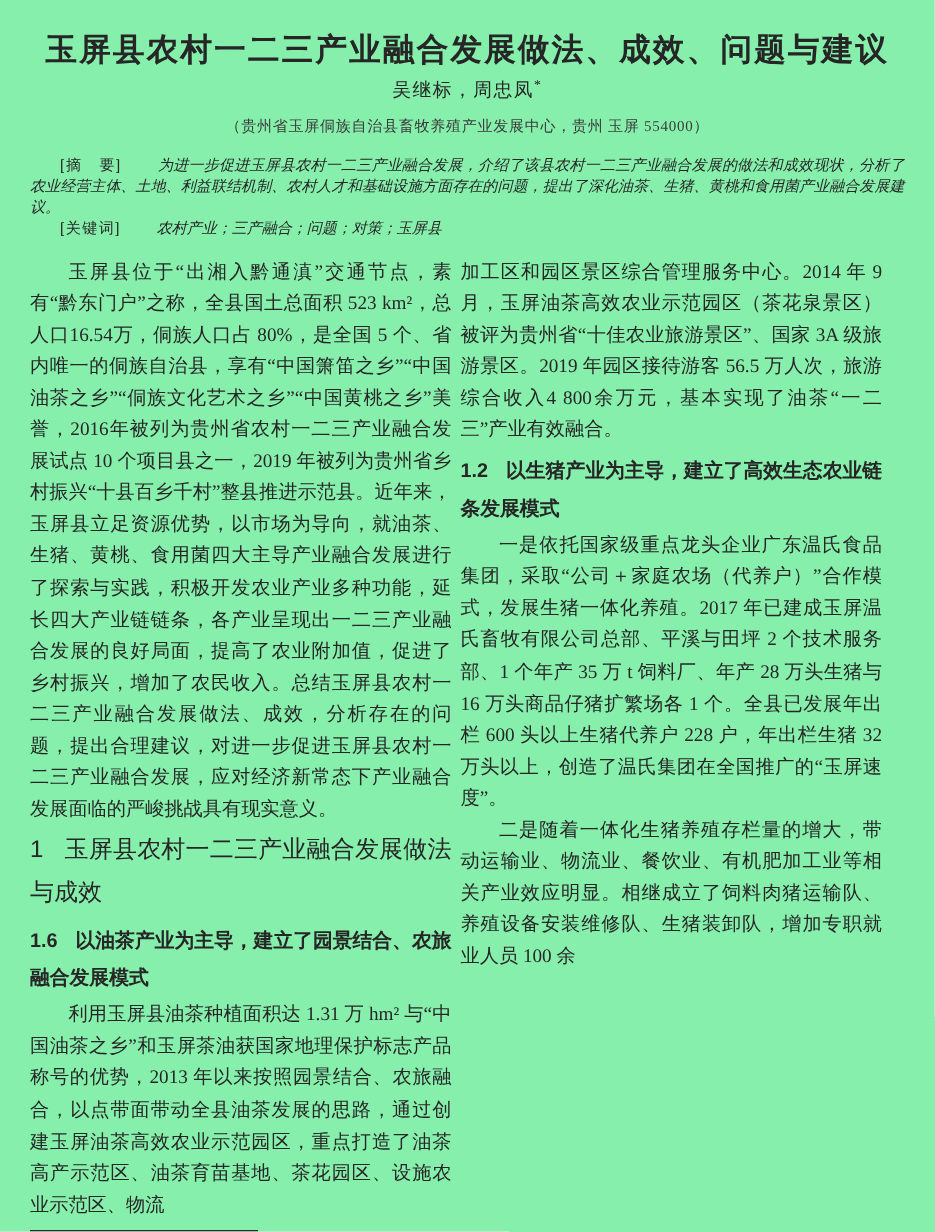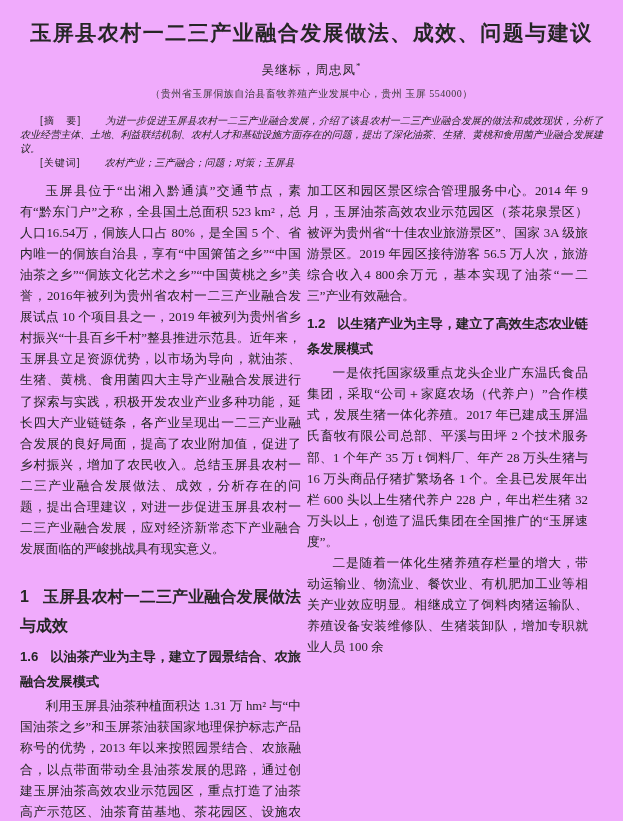--- a/index.html
+++ b/index.html
@@ -1,37 +1,37 @@
 <!DOCTYPE html>
 <html><head>
 <meta charset="utf-8">
 <style>
   html, body { margin: 0; padding: 0; background: #e8e8e8; }
   .page {
     position: relative;
     width: 623px;
     height: 821px;
     margin: 0 auto;
-    background: #f0abfc;
+    background: #86efac;
     color: #262626;
     font-family: "Liberation Serif", "DejaVu Serif", serif;
     box-sizing: border-box;
     padding: 16px 20px 10px 20px;
     overflow: hidden;
   }
   .title {
     margin: 4px 0 0 0;
     font-size: 21px;
     font-weight: bold;
     text-align: center;
     letter-spacing: 1.5px;
     line-height: 1.25;
   }
   .authors {
-    margin-top: 15px;
+    margin-top: 5px;
     text-align: center;
     font-size: 12.5px;
     letter-spacing: 1px;
   }
   .authors sup { font-size: 9px; }
   .affiliation {
     margin-top: 8px;
     text-align: center;
     font-size: 10px;
     color: #3a3a3a;
@@ -61,23 +61,23 @@
     width: 281px;
     font-size: 12.8px;
     line-height: 21.1px;
     text-align: justify;
   }
   .col p { margin: 0; }
   .col p.indent { text-indent: 2em; }
   h2.sec {
     font-family: "Liberation Sans", "DejaVu Sans", sans-serif;
     font-size: 16px;
-    font-weight: bold;
+    font-weight: normal;
     line-height: 29px;
-    margin: 22px 0 4px 0;
+    margin: 2px 0 4px 0;
     text-align: justify;
   }
   h2.sec .sec-num { margin-right: 14px; }
   h3.subsec {
     font-family: "Liberation Sans", "DejaVu Sans", sans-serif;
     font-size: 13.2px;
     font-weight: bold;
     line-height: 25px;
     margin: 4px 0 2px 0;
     text-align: justify;

